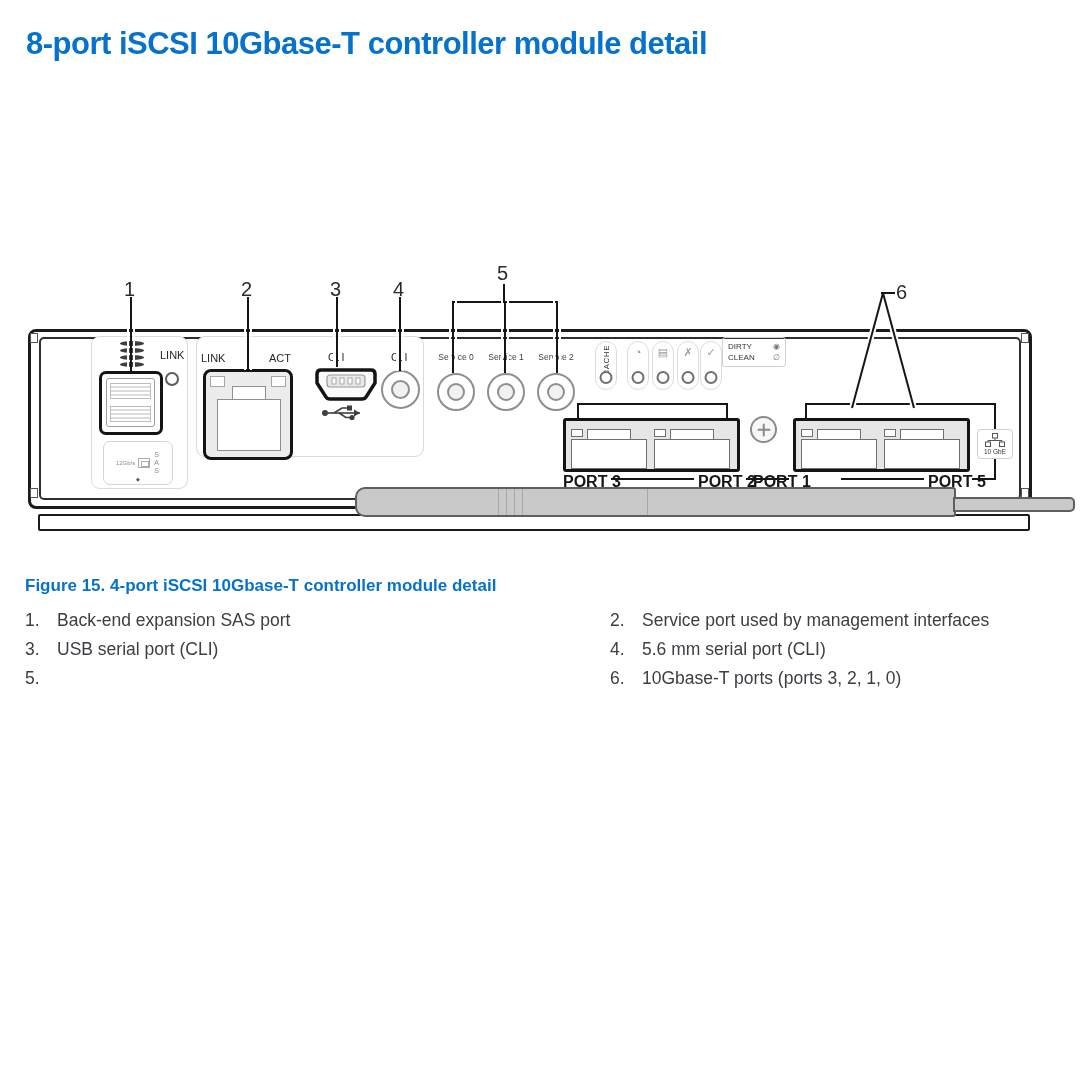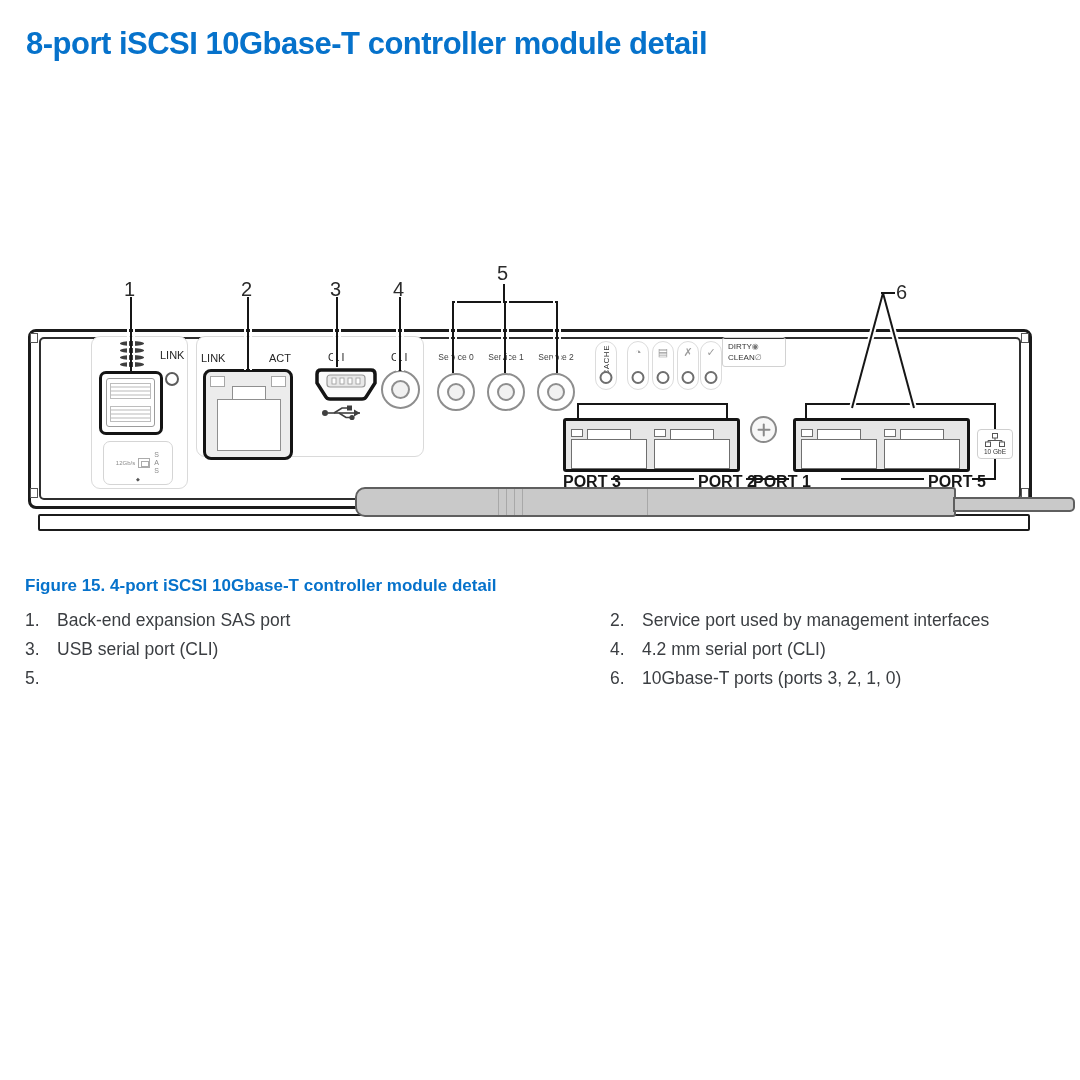--- a/index.html
+++ b/index.html
@@ -54,21 +54,21 @@
   .jack-outer { border:2.5px solid #8e8e8e; border-radius:50%; background:#fff; display:flex; align-items:center; justify-content:center; z-index:2; }
   .jack-inner { border:2px solid #8e8e8e; border-radius:50%; background:#f1f1f1; }
   .svc-label { width:48px; text-align:center; font-size:8.5px; color:#3f3f3f; z-index:2; }
 
   
   .pill { top:341px; width:22px; height:49px; border:1.5px solid #dcdcdc; border-radius:11px; z-index:2; }
   .pill .icon { position:absolute; top:4px; left:0; width:100%; text-align:center; font-size:11px; color:#9b9b9b; }
   .pill .led { position:absolute; bottom:5px; left:50%; transform:translateX(-50%); width:13px; height:13px; border:2px solid #6e6e6e; border-radius:50%; background:#fff; }
   .cache-vert { position:absolute; top:3px; left:50%; transform:translateX(-50%) rotate(180deg); writing-mode:vertical-rl; font-size:8px; color:#333; letter-spacing:0.5px; }
   .dirty-clean { left:722px; top:337px; width:64px; height:30px; border:1.5px solid #d2d2d2; border-radius:3px; padding:2px 5px; display:flex; flex-direction:column; justify-content:space-evenly; z-index:2; }
-  .dc-row { display:flex; justify-content:flex-start; font-size:8px; color:#333; line-height:9px; }
+  .dc-row { display:flex; justify-content:space-between; font-size:8px; color:#333; line-height:9px; }
   .dc-sym { color:#777; }
 
   
   .port-block { top:418px; width:177px; height:54px; border:3px solid #141414; border-radius:3px; background:#e6e6e6; z-index:2; }
   .jack { position:absolute; top:8px; width:76px; height:40px; }
   .jack .tab { position:absolute; left:16px; top:0; width:44px; height:11px; background:#fff; border:1.5px solid #6f6f6f; }
   .jack .led { position:absolute; left:0; top:0; width:12px; height:8px; background:#fff; border:1.5px solid #6f6f6f; }
   .jack .body { position:absolute; left:0; top:10px; width:76px; height:30px; background:#fff; border:1.5px solid #6f6f6f; }
   .port-label { font-size:16px; font-weight:bold; color:#161616; z-index:2; top:473px; }
   .dash { height:2px; background:#161616; top:478px; z-index:2; }
@@ -308,21 +308,21 @@
     <div class="legend-item">
       <span class="legend-num">2.</span>
       <span>Service port used by management interfaces</span>
     </div>
     <div class="legend-item">
       <span class="legend-num">3.</span>
       <span>USB serial port (CLI)</span>
     </div>
     <div class="legend-item">
       <span class="legend-num">4.</span>
-      <span>4.2 mm serial port (CLI)</span>
+      <span>5.6 mm serial port (CLI)</span>
     </div>
     <div class="legend-item">
       <span class="legend-num">5.</span>
     </div>
     <div class="legend-item">
       <span class="legend-num">6.</span>
       <span>10Gbase-T ports (ports 3, 2, 1, 0)</span>
     </div>
   </div>
 

